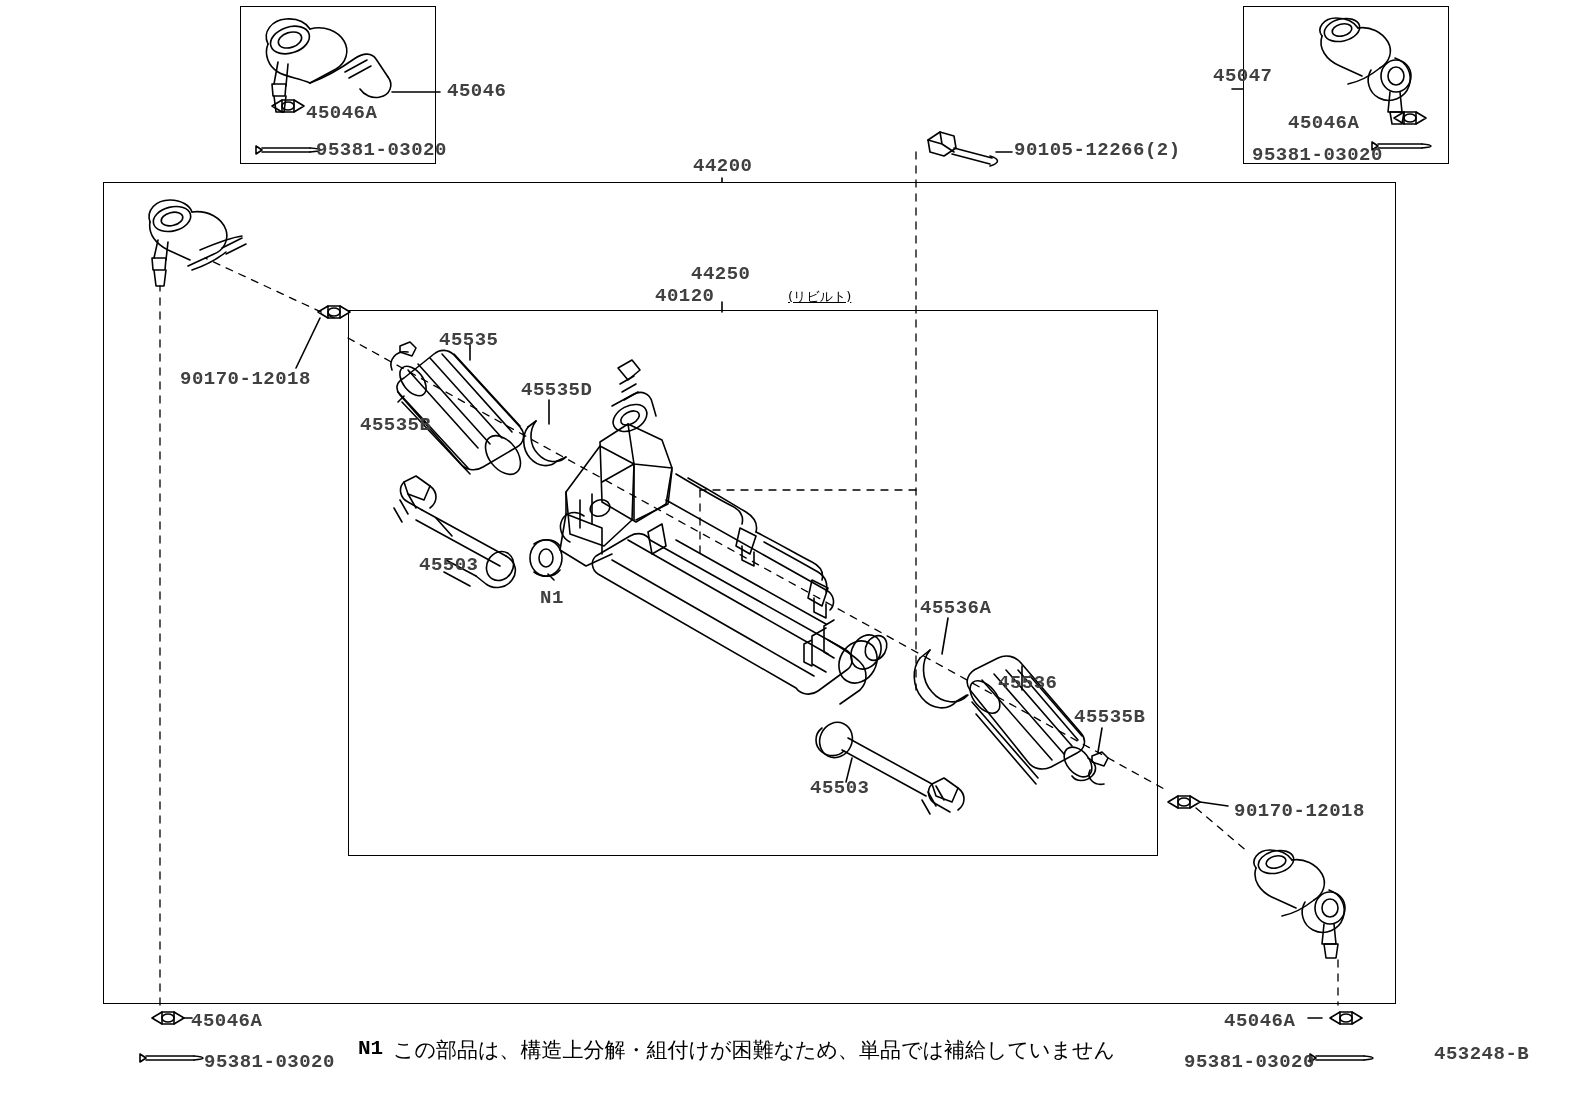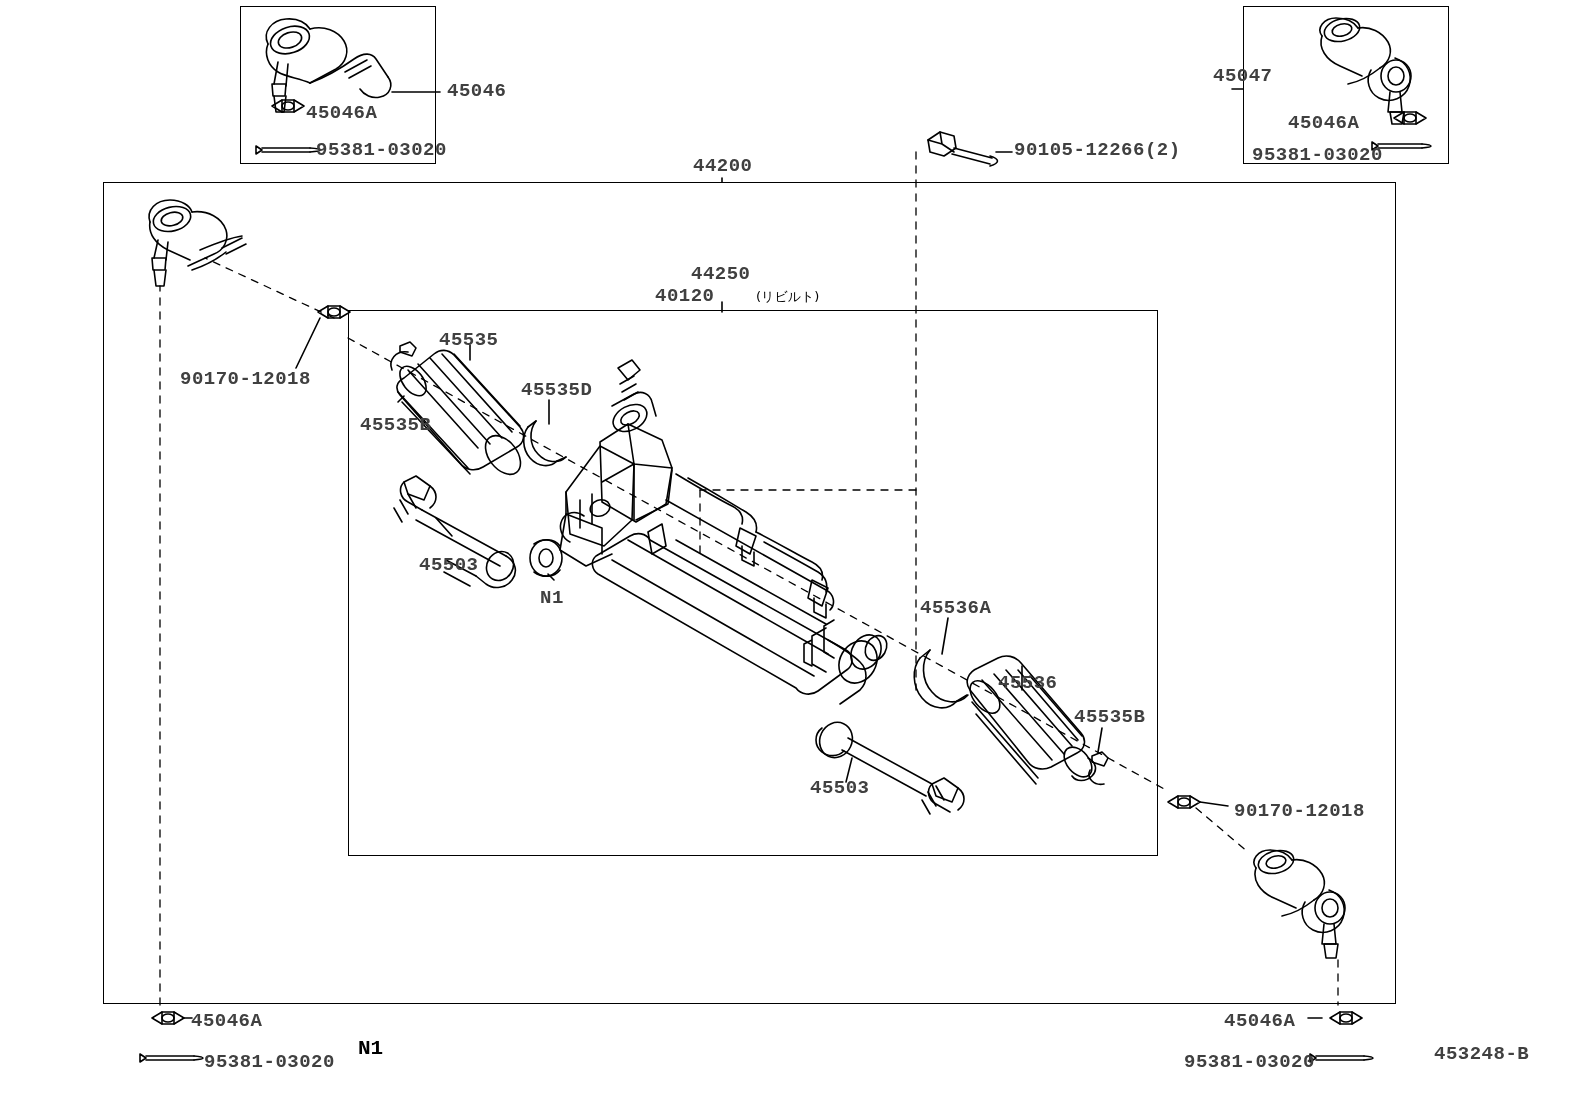--- a/index.html
+++ b/index.html
@@ -282,21 +282,21 @@
       <path d="M846 782 L852 758"></path>
       <path d="M296 368 L320 318"></path>
       <path d="M1228 806 L1200 802"></path>
     </g>
   </svg>
 
   <div class="lbl" style="left:693px;top:155px;">44200</div>
 
   <div class="lbl" style="left:691px;top:263px;">44250</div>
   <div class="lbl" style="left:655px;top:285px;">40120</div>
-  <div style="position:absolute;left:756px;top:288px;font-family:'DejaVu Sans',sans-serif;font-size:13px;">(リビルト)</div>
+  <div style="position:absolute;left:788px;top:288px;font-family:'DejaVu Sans',sans-serif;font-size:13px;text-decoration:underline;">(リビルト)</div>
 
   <div class="lbl" style="left:1014px;top:139px;">90105-12266(2)</div>
 
   <div class="lbl" style="left:447px;top:80px;">45046</div>
   <div class="lbl" style="left:306px;top:102px;">45046A</div>
   <div class="lbl" style="left:316px;top:139px;">95381-03020</div>
 
   <div class="lbl" style="left:1175px;top:65px;margin-left:38px;">45047</div>
   <div class="lbl" style="left:1288px;top:112px;">45046A</div>
   <div class="lbl" style="left:1252px;top:144px;">95381-03020</div>
@@ -316,16 +316,17 @@
   <div class="lbl" style="left:1074px;top:706px;">45535B</div>
   <div class="lbl" style="left:810px;top:777px;">45503</div>
 
   <div class="lbl" style="left:191px;top:1010px;">45046A</div>
   <div class="lbl" style="left:204px;top:1051px;">95381-03020</div>
 
   <div class="lbl" style="left:1224px;top:1010px;">45046A</div>
   <div class="lbl" style="left:1184px;top:1051px;">95381-03020</div>
 
   <div class="jp" style="left:358px;top:1037px;font-family:'Liberation Mono',monospace;font-weight:bold;font-size:21px;">N1</div>
+  <div class="jp" style="left:393px;top:1036px;">この部品は、構造上分解・組付けが困難なため、単品では補給していません</div>
 
   <div class="lbl" style="left:1434px;top:1043px;">453248-B</div>
 
 </div>
 
 </body></html>

